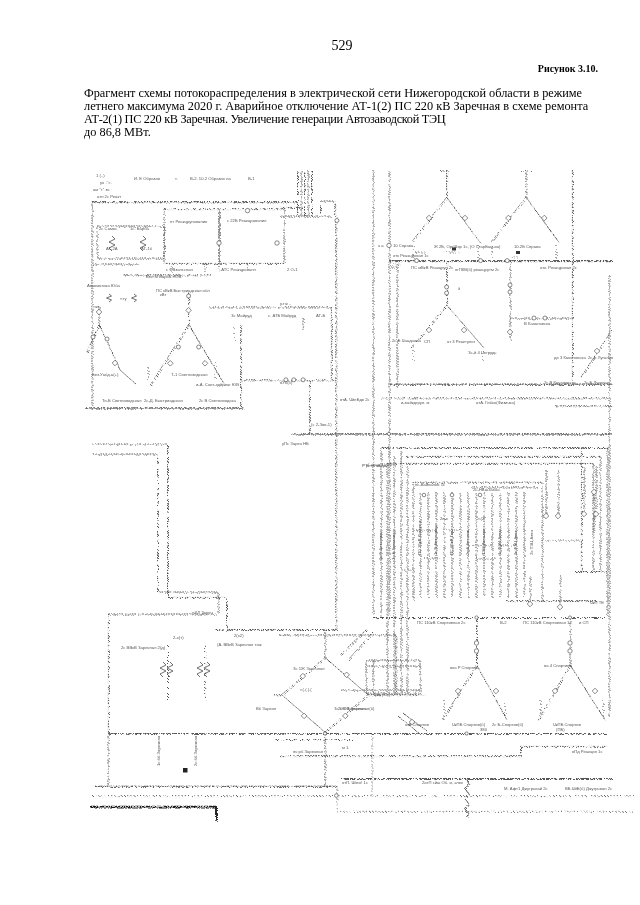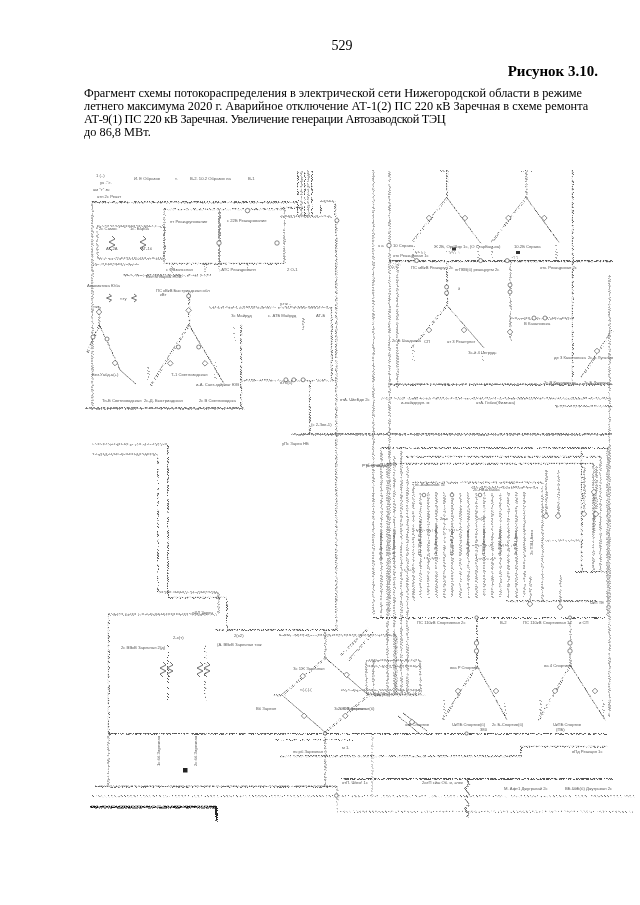--- a/index.html
+++ b/index.html
@@ -1,30 +1,30 @@
 <!DOCTYPE html>
 <html><head>
 <meta charset="utf-8">
 <style>
 html,body{margin:0;padding:0;background:#ffffff;}
 body{width:640px;height:905px;position:relative;font-family:"Liberation Serif",serif;color:#000;}
 .pagenum{position:absolute;top:38px;left:0;width:684px;text-align:center;font-size:14px;}
-.figlab{position:absolute;top:63px;left:0;width:598px;text-align:right;font-size:15px;font-weight:bold;}
+.figlab{position:absolute;top:63px;left:0;width:598px;text-align:right;font-size:10px;font-weight:bold;}
 .cap{position:absolute;top:87px;left:84px;width:517px;font-size:12.3px;line-height:12.9px;}
 .l3{letter-spacing:-0.3px;}
 svg{position:absolute;left:0;top:0;}
 </style>
 </head>
 <body>
 
 <div class="pagenum">529</div>
 
 <div class="figlab">Рисунок 3.10.</div>
 
-<div class="cap">Фрагмент схемы потокораспределения в электрической сети Нижегородской области в режиме<br>летнего максимума 2020 г. Аварийное отключение АТ-1(2) ПС 220 кВ Заречная в схеме ремонта<br><span class="l3">АТ-9(1) ПС 220 кВ Заречная. Увеличение генерации Автозаводской ТЭЦ</span><br>до 86,8 МВт.</div>
+<div class="cap">Фрагмент схемы потокораспределения в электрической сети Нижегородской области в режиме<br>летнего максимума 2020 г. Аварийное отключение АТ-1(2) ПС 220 кВ Заречная в схеме ремонта<br><span class="l3">АТ-2(1) ПС 220 кВ Заречная. Увеличение генерации Автозаводской ТЭЦ</span><br>до 86,8 МВт.</div>
 
 <svg width="640" height="905" viewBox="0 0 640 905" font-family="Liberation Sans, sans-serif" font-size="4px" fill="#333">
 <defs>
 <filter id="rough" x="-5%" y="-5%" width="110%" height="110%">
 <feTurbulence type="turbulence" baseFrequency="0.45" numOctaves="1" seed="7" result="n"></feTurbulence>
 <feDisplacementMap in="SourceGraphic" in2="n" scale="1.3"></feDisplacementMap>
 </filter>
 </defs>
 <g fill="none" stroke="#4a4a4a" stroke-width="0.95" stroke-dasharray="1.6,1.0" filter="url(#rough)">
 

